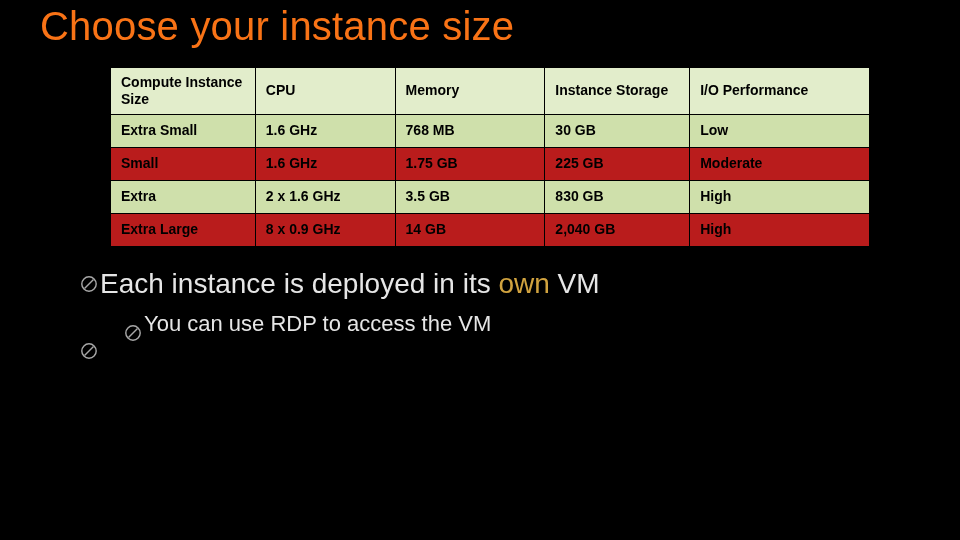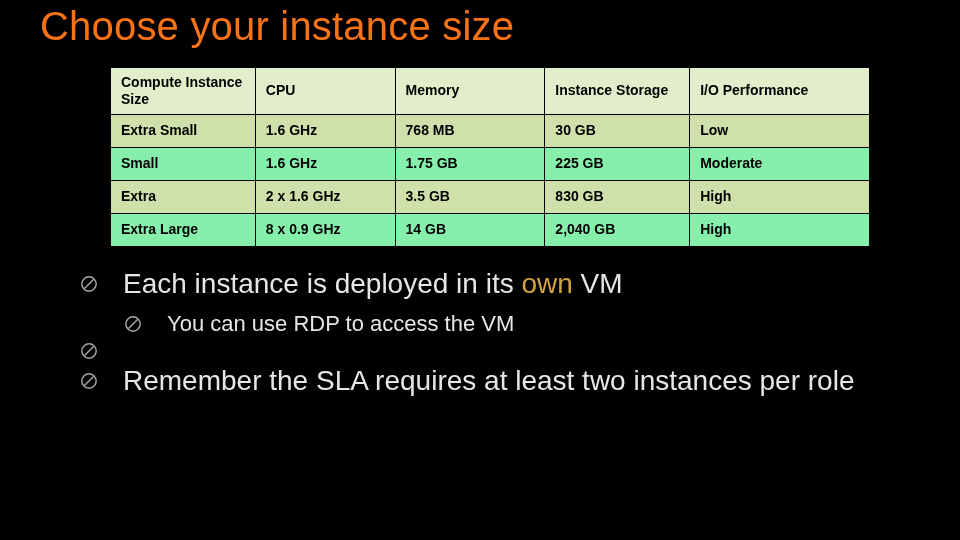--- a/index.html
+++ b/index.html
@@ -41,45 +41,46 @@
     color: #000;
     vertical-align: middle;
     line-height: 1.25;
   }
   .tbl th {
     background: #e2edcb;
     font-weight: 700;
     height: 36px;
   }
   .tbl td {
-    background: #86efac;
+    background: #b91c1c;
     font-weight: 600;
     height: 22px;
   }
   tbody tr:nth-child(odd) td {
     background: #cfe0ab;
   }
   .tbl col.c1 { width: 145px; }
   .tbl col.c2 { width: 140px; }
   .tbl col.c3 { width: 150px; }
   .tbl col.c4 { width: 145px; }
   .tbl col.c5 { width: 180px; }
 
   
   .bullets {
     margin-top: 16px;
     margin-left: 40px;
   }
   .row {
     display: flex;
     align-items: center;
-    gap: 25px;
+    gap: 2px;
   }
   .row.sub {
     margin-left: 44px;
+    align-items: flex-end;
   }
   .b-icon {
     width: 18px;
     height: 18px;
     flex: 0 0 18px;
   }
   .b-icon circle {
     fill: none;
     stroke: #a8a8a8;
     stroke-width: 1.6;
@@ -183,23 +184,16 @@
     </div>
 
     <div class="row">
       <svg class="b-icon" viewBox="0 0 20 20">
         <circle cx="10" cy="10" r="8"></circle>
         <line x1="5" y1="15" x2="15" y2="5"></line>
       </svg>
     </div>
 
 
-    <div class="row">
-      <svg class="b-icon" viewBox="0 0 20 20">
-        <circle cx="10" cy="10" r="8"></circle>
-        <line x1="5" y1="15" x2="15" y2="5"></line>
-      </svg>
-      <span class="txt-main">Remember the SLA requires at least two instances per role</span>
-    </div>
 
   </div>
 
 </div>
 
 </body></html>

